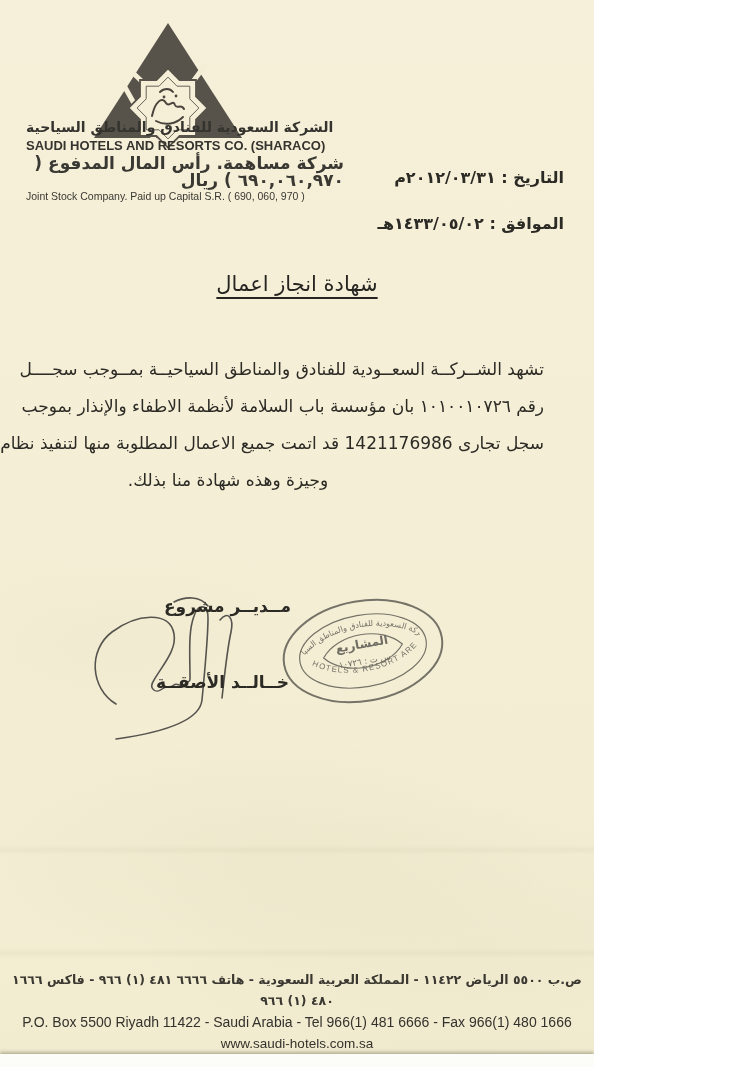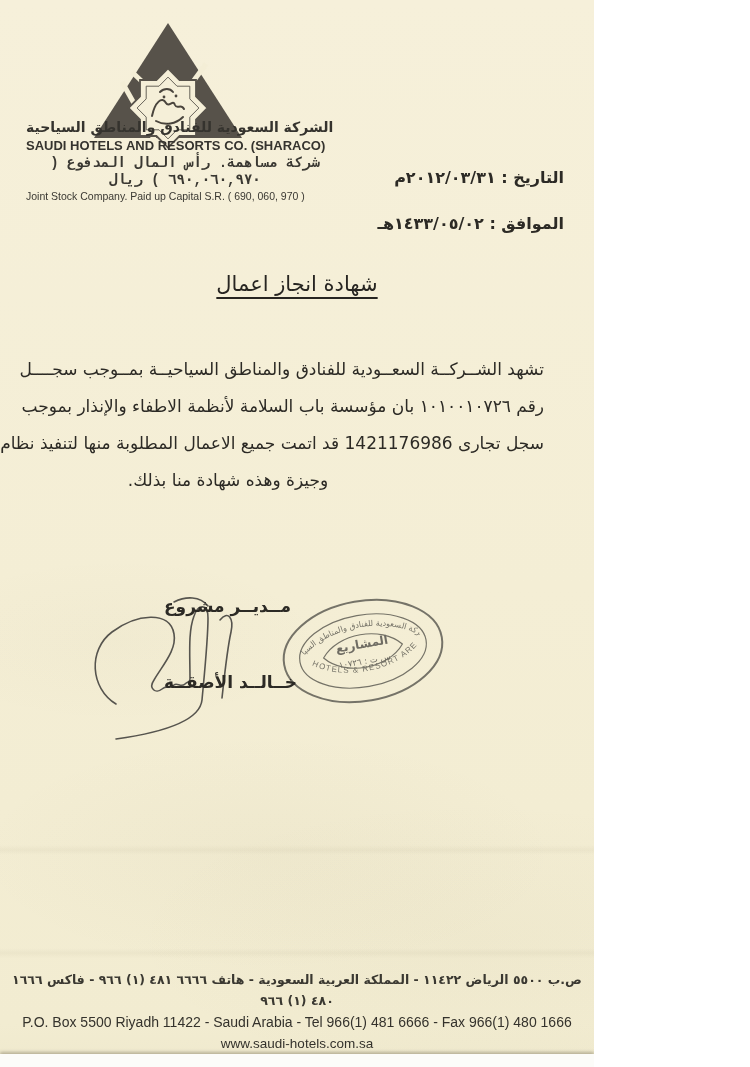--- a/index.html
+++ b/index.html
@@ -13,34 +13,34 @@
   .mottle{position:absolute;inset:0;pointer-events:none;
     background:
       radial-gradient(420px 170px at 45% 80%,rgba(120,105,60,0.035),rgba(0,0,0,0) 70%),
       radial-gradient(500px 200px at 80% 88%,rgba(120,105,60,0.03),rgba(0,0,0,0) 70%),
       radial-gradient(300px 120px at 20% 60%,rgba(120,105,60,0.025),rgba(0,0,0,0) 70%);}
   
   #logo{position:absolute;left:84px;top:20px;}
   #company{position:absolute;left:26px;top:118px;width:318px;}
   .co-ar{font-size:14px;font-weight:bold;line-height:19px;letter-spacing:0.3px;color:#35332e;text-align:left;}
   .co-en{font-family:"Liberation Sans",sans-serif;font-size:13px;font-weight:bold;line-height:18px;color:#35332e;text-align:left;}
-  .co-cap-ar{font-size:14px;font-weight:bold;line-height:17px;color:#3a3832;text-align:center;font-family:Liberation Mono, monospace;}
+  .co-cap-ar{font-size:17px;font-weight:bold;line-height:17px;color:#3a3832;text-align:right;}
   .co-cap-en{font-family:"Liberation Sans",sans-serif;font-size:10.5px;line-height:15px;color:#3a3832;text-align:left;}
   #dates{position:absolute;right:30px;top:167px;text-align:right;}
   .date-line{font-size:16px;font-weight:bold;line-height:22px;margin-bottom:24px;color:#2c2a25;}
   
   #cert-title{position:absolute;left:0;right:0;top:272px;text-align:center;font-size:21px;font-weight:normal;
     text-decoration:underline;text-decoration-thickness:2px;text-underline-offset:6px;color:#272521;}
   
   #body-text{position:absolute;left:52px;right:50px;top:351px;font-size:17px;color:#2c2a25;}
   .body-line{direction:rtl;text-align:justify;text-align-last:justify;line-height:37px;white-space:nowrap;}
   .body-line.last{text-align:center;text-align-last:center;white-space:normal;position:relative;left:-70px;}
   
   #sig-role{position:absolute;left:140px;top:596px;width:168px;direction:rtl;text-align:left;font-size:17px;font-weight:bold;color:#2c2a25;}
-  #sig-name{position:absolute;left:140px;top:672px;width:158px;direction:rtl;text-align:left;font-size:17px;font-weight:bold;color:#2c2a25;}
+  #sig-name{position:absolute;left:132px;top:672px;width:158px;direction:rtl;text-align:left;font-size:17px;font-weight:bold;color:#2c2a25;}
   #signature-svg{position:absolute;left:78px;top:592px;z-index:2;}
   #stamp-svg{position:absolute;left:272px;top:592px;z-index:3;opacity:0.92;}
   .sig-text{position:absolute;z-index:4;margin-left:24px;}
   
   #footer{position:absolute;left:0;right:0;top:969px;text-align:center;}
   .ft-ar{direction:rtl;font-size:12.5px;font-weight:bold;color:#3a3831;line-height:21px;}
   .ft-en{font-family:"Liberation Sans",sans-serif;font-size:14px;color:#34322c;line-height:22px;}
   .ft-web{font-family:"Liberation Sans",sans-serif;font-size:13.5px;color:#34322c;line-height:21px;}
   #bottom-edge{position:absolute;left:0;right:0;bottom:0;height:13px;background:#fcfcf9;z-index:6;
     box-shadow:0 -2px 3px rgba(115,108,85,0.45);}

